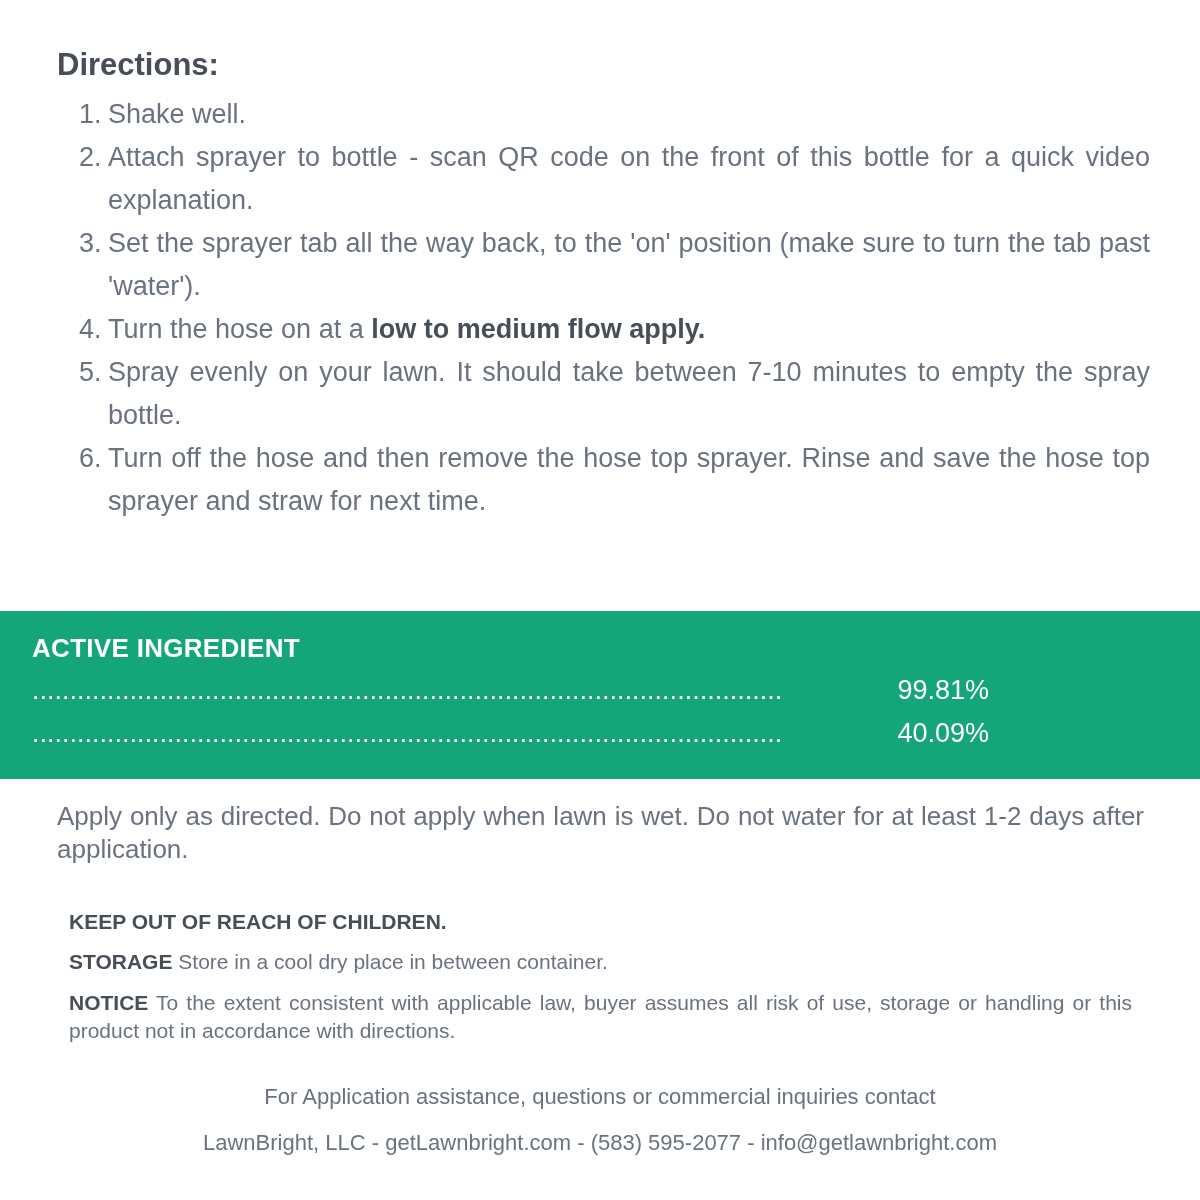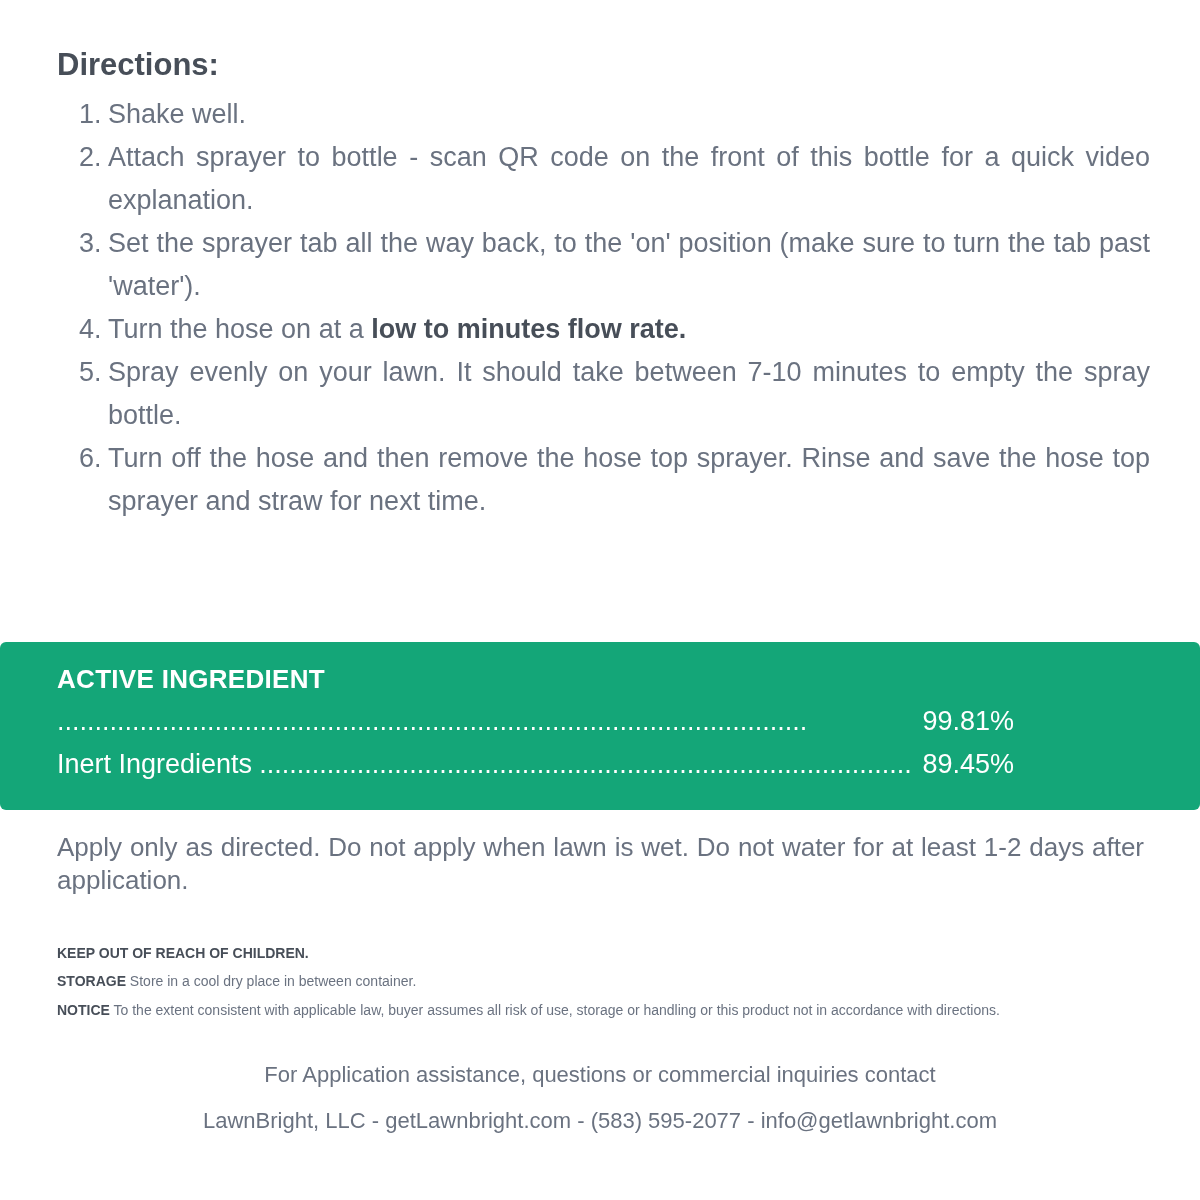--- a/index.html
+++ b/index.html
@@ -1,21 +1,21 @@
 <!DOCTYPE html>
 <html style="--accent: #14a678; --heading-color: #474e58; --body-color: #6a7280; --band-text: #ffffff;"><head>
 <meta charset="utf-8">
 <style>
   :root {
     --accent: #14a678;
     --heading-color: #474e58;
     --body-color: #6a7280;
     --band-text: #ffffff;
   }
-  * { box-sizing: border-box; border-radius: 6px; }
+  * { box-sizing: border-box; }
   html, body { margin: 0; padding: 0; }
   body {
     width: 1200px;
     height: 1200px;
     background: #ffffff;
     overflow: hidden;
     font-family: "Liberation Sans", "DejaVu Sans", sans-serif;
     color: var(--body-color);
   }
   .page { width: 1200px; height: 1200px; position: relative; }
@@ -41,26 +41,26 @@
   ol.directions-list .step-marker {
     position: absolute;
     left: -29px;
     top: 0;
     text-align: left;
   }
   ol.directions-list b { color: var(--heading-color); }
 
   
   .ai-band {
-    margin-top: 119px;
+    margin-top: 88px;
     width: 1200px;
     height: 168px;
     background: var(--accent);
     color: var(--band-text);
-    padding: 21px 50px 0 57px;
+    padding: 21px 50px 0 32px;
   }
   .ai-heading {
     font-size: 26px;
     font-weight: bold;
     margin: 0 0 5px 0;
     line-height: 32px;
     letter-spacing: 0.3px;
   }
   .ai-row {
     display: flex;
@@ -83,22 +83,22 @@
   
   .notes-section { padding: 21px 56px 0 57px; }
   .apply-note {
     margin: 0;
     font-size: 26px;
     line-height: 33px;
     text-align: justify;
   }
   .safety-block { margin-top: 42px; }
   .safety-block p {
-    margin: 0;
-    font-size: 14px;
+    margin: 12px;
+    font-size: 21px;
     line-height: 28.5px;
     text-align: justify;
   }
   .keep-out {
     font-weight: bold;
     color: var(--heading-color);
   }
   .safety-label { font-weight: bold; color: var(--heading-color); }
 
   
@@ -125,43 +125,42 @@
       <li>
         <span class="step-marker">2.</span>
         <span>Attach sprayer to bottle - scan QR code on the front of this bottle for a quick video explanation.</span><b></b>
       </li>
       <li>
         <span class="step-marker">3.</span>
         <span>Set the sprayer tab all the way back, to the 'on' position (make sure to turn the tab past 'water').</span><b></b>
       </li>
       <li>
         <span class="step-marker">4.</span>
-        <span>Turn the hose on at a </span><b>low to minutes flow rate.</b>
+        <span>Turn the hose on at a </span><b>low to medium flow apply.</b>
       </li>
       <li>
         <span class="step-marker">5.</span>
         <span>Spray evenly on your lawn. It should take between 7-10 minutes to empty the spray bottle.</span><b></b>
       </li>
       <li>
         <span class="step-marker">6.</span>
         <span>Turn off the hose and then remove the hose top sprayer. Rinse and save the hose top sprayer and straw for next time.</span><b></b>
       </li>
     </ol>
   </section>
 
   <section class="ai-band">
     <h2 class="ai-heading">ACTIVE INGREDIENT</h2>
     <div class="ai-row row-1">
       <span class="ai-leader">....................................................................................................</span>
       <span class="ai-value">99.81%</span>
     </div>
     <div class="ai-row row-2">
-      <span class="ai-name">Inert Ingredients</span>
       <span class="ai-leader">....................................................................................................</span>
-      <span class="ai-value">89.45%</span>
+      <span class="ai-value">40.09%</span>
     </div>
   </section>
 
   <section class="notes-section">
     <p class="apply-note">Apply only as directed. Do not apply when lawn is wet. Do not water for at least 1-2 days after application.</p>
 
     <div class="safety-block">
       <p class="keep-out">KEEP OUT OF REACH OF CHILDREN.</p>
       <p><b class="safety-label">STORAGE</b><span> Store in a cool dry place in between container.</span></p>
       <p><b class="safety-label">NOTICE</b><span> To the extent consistent with applicable law, buyer assumes all risk of use, storage or handling or this product not in accordance with directions.</span></p>

